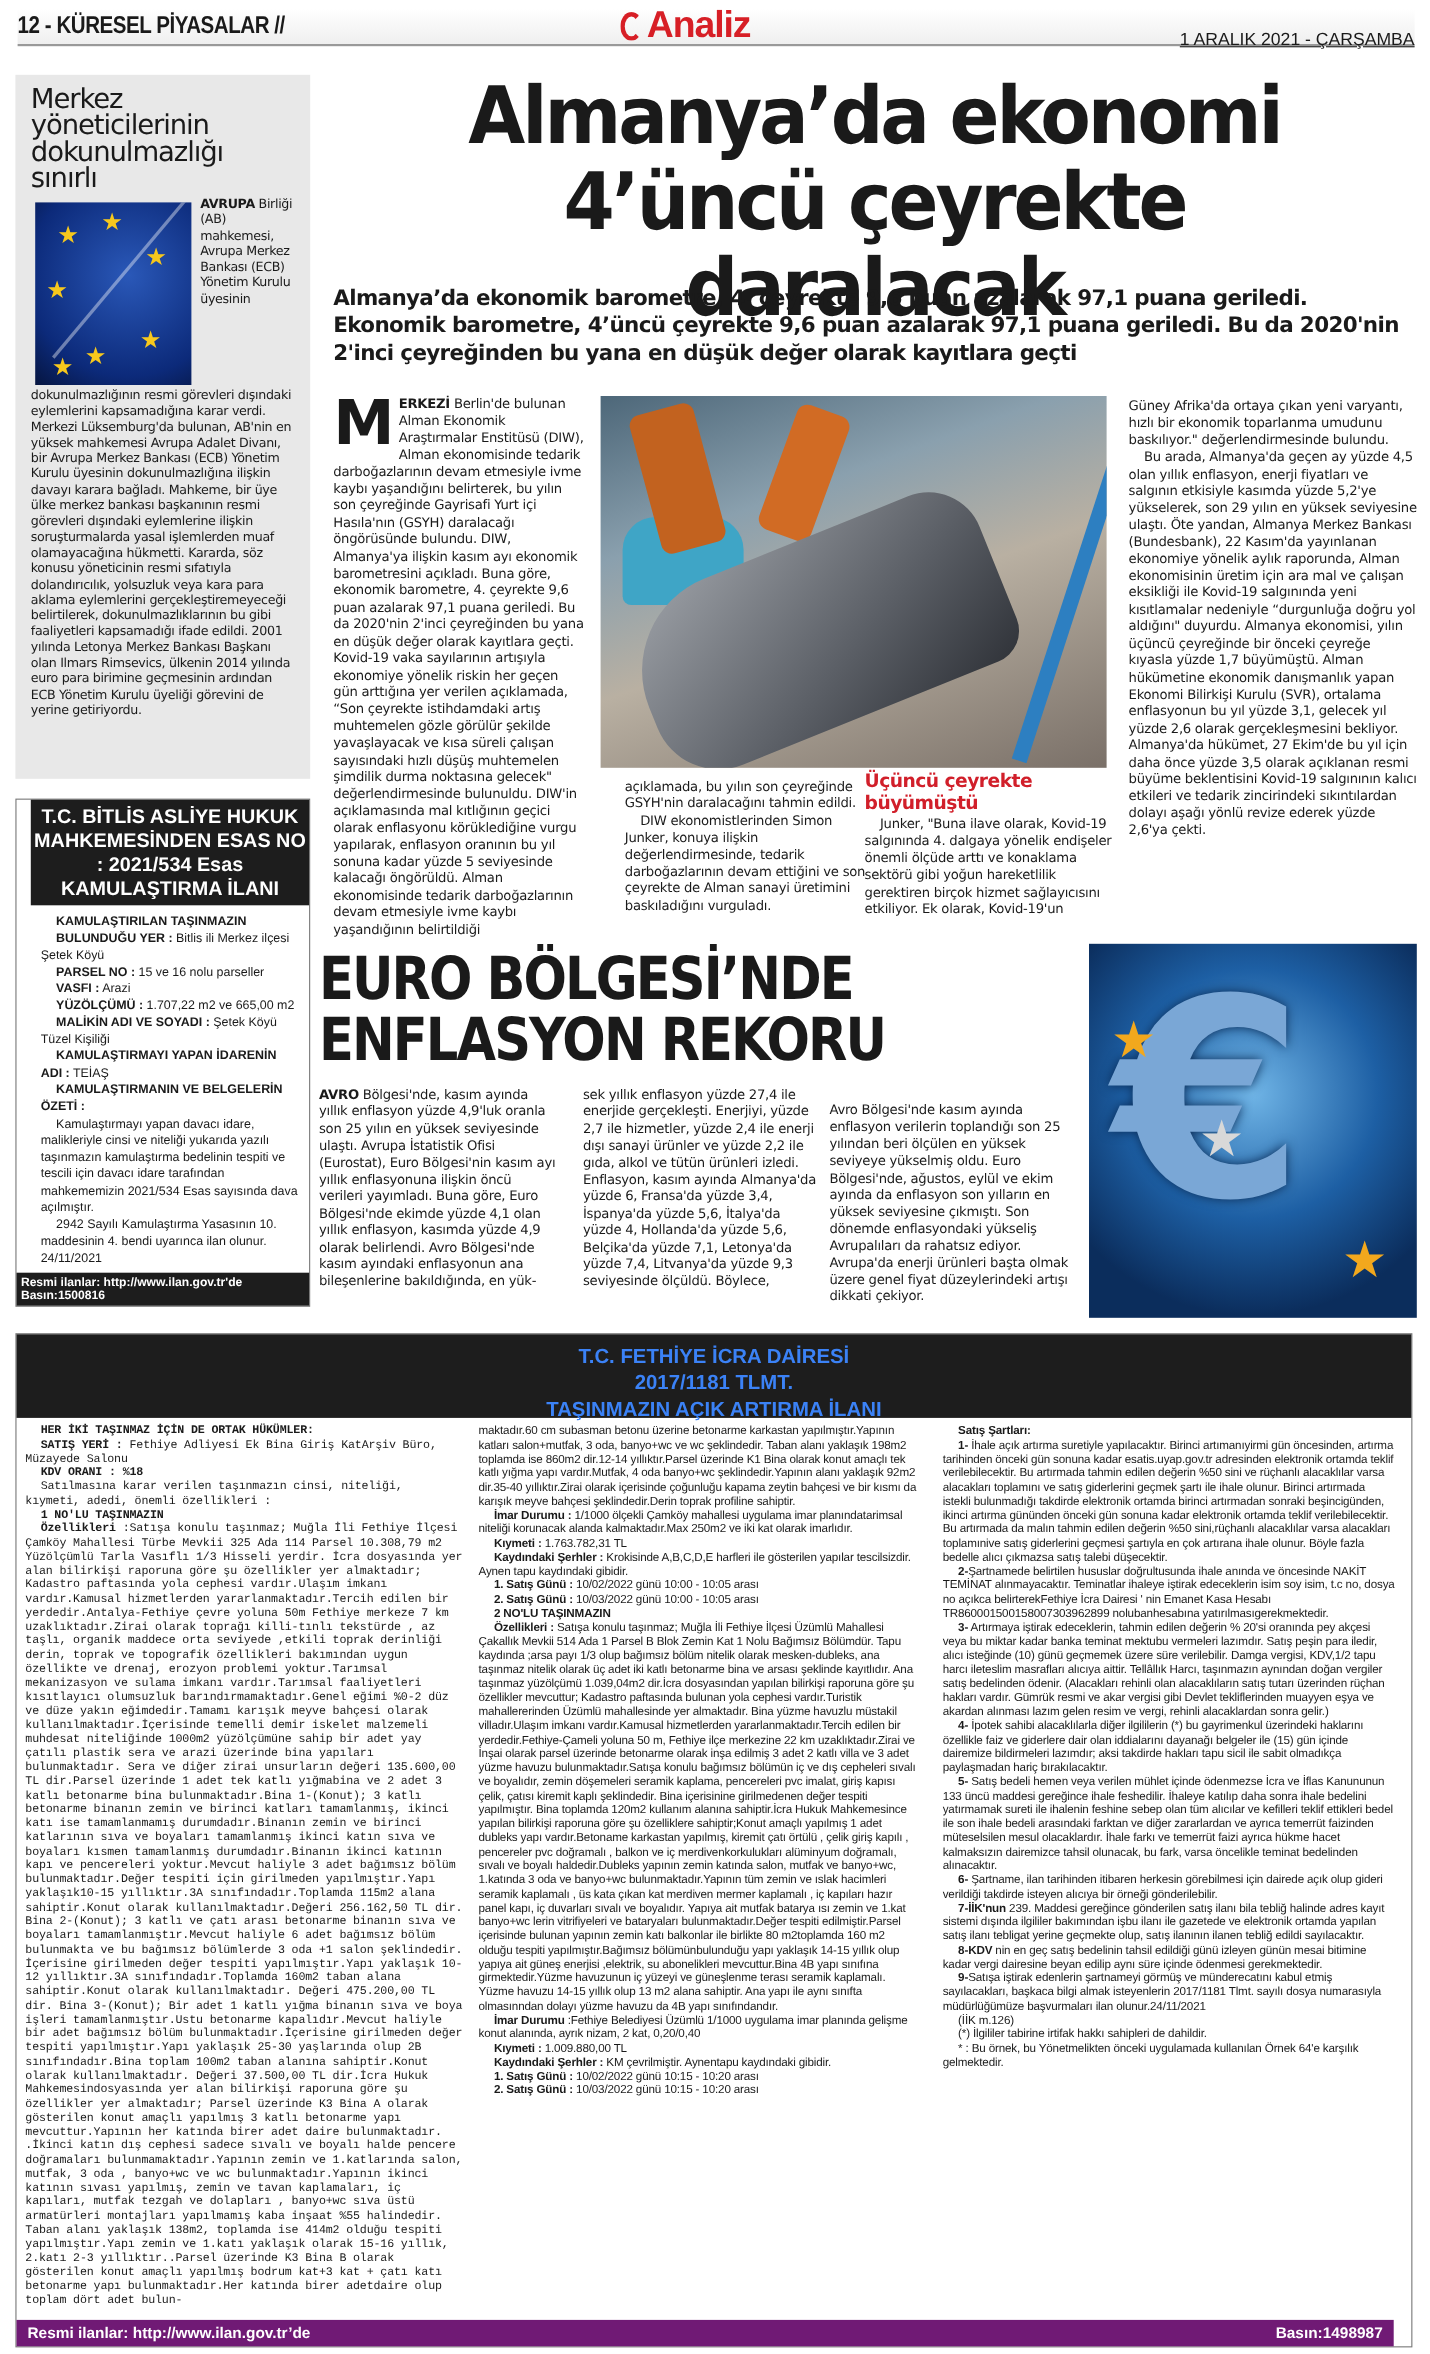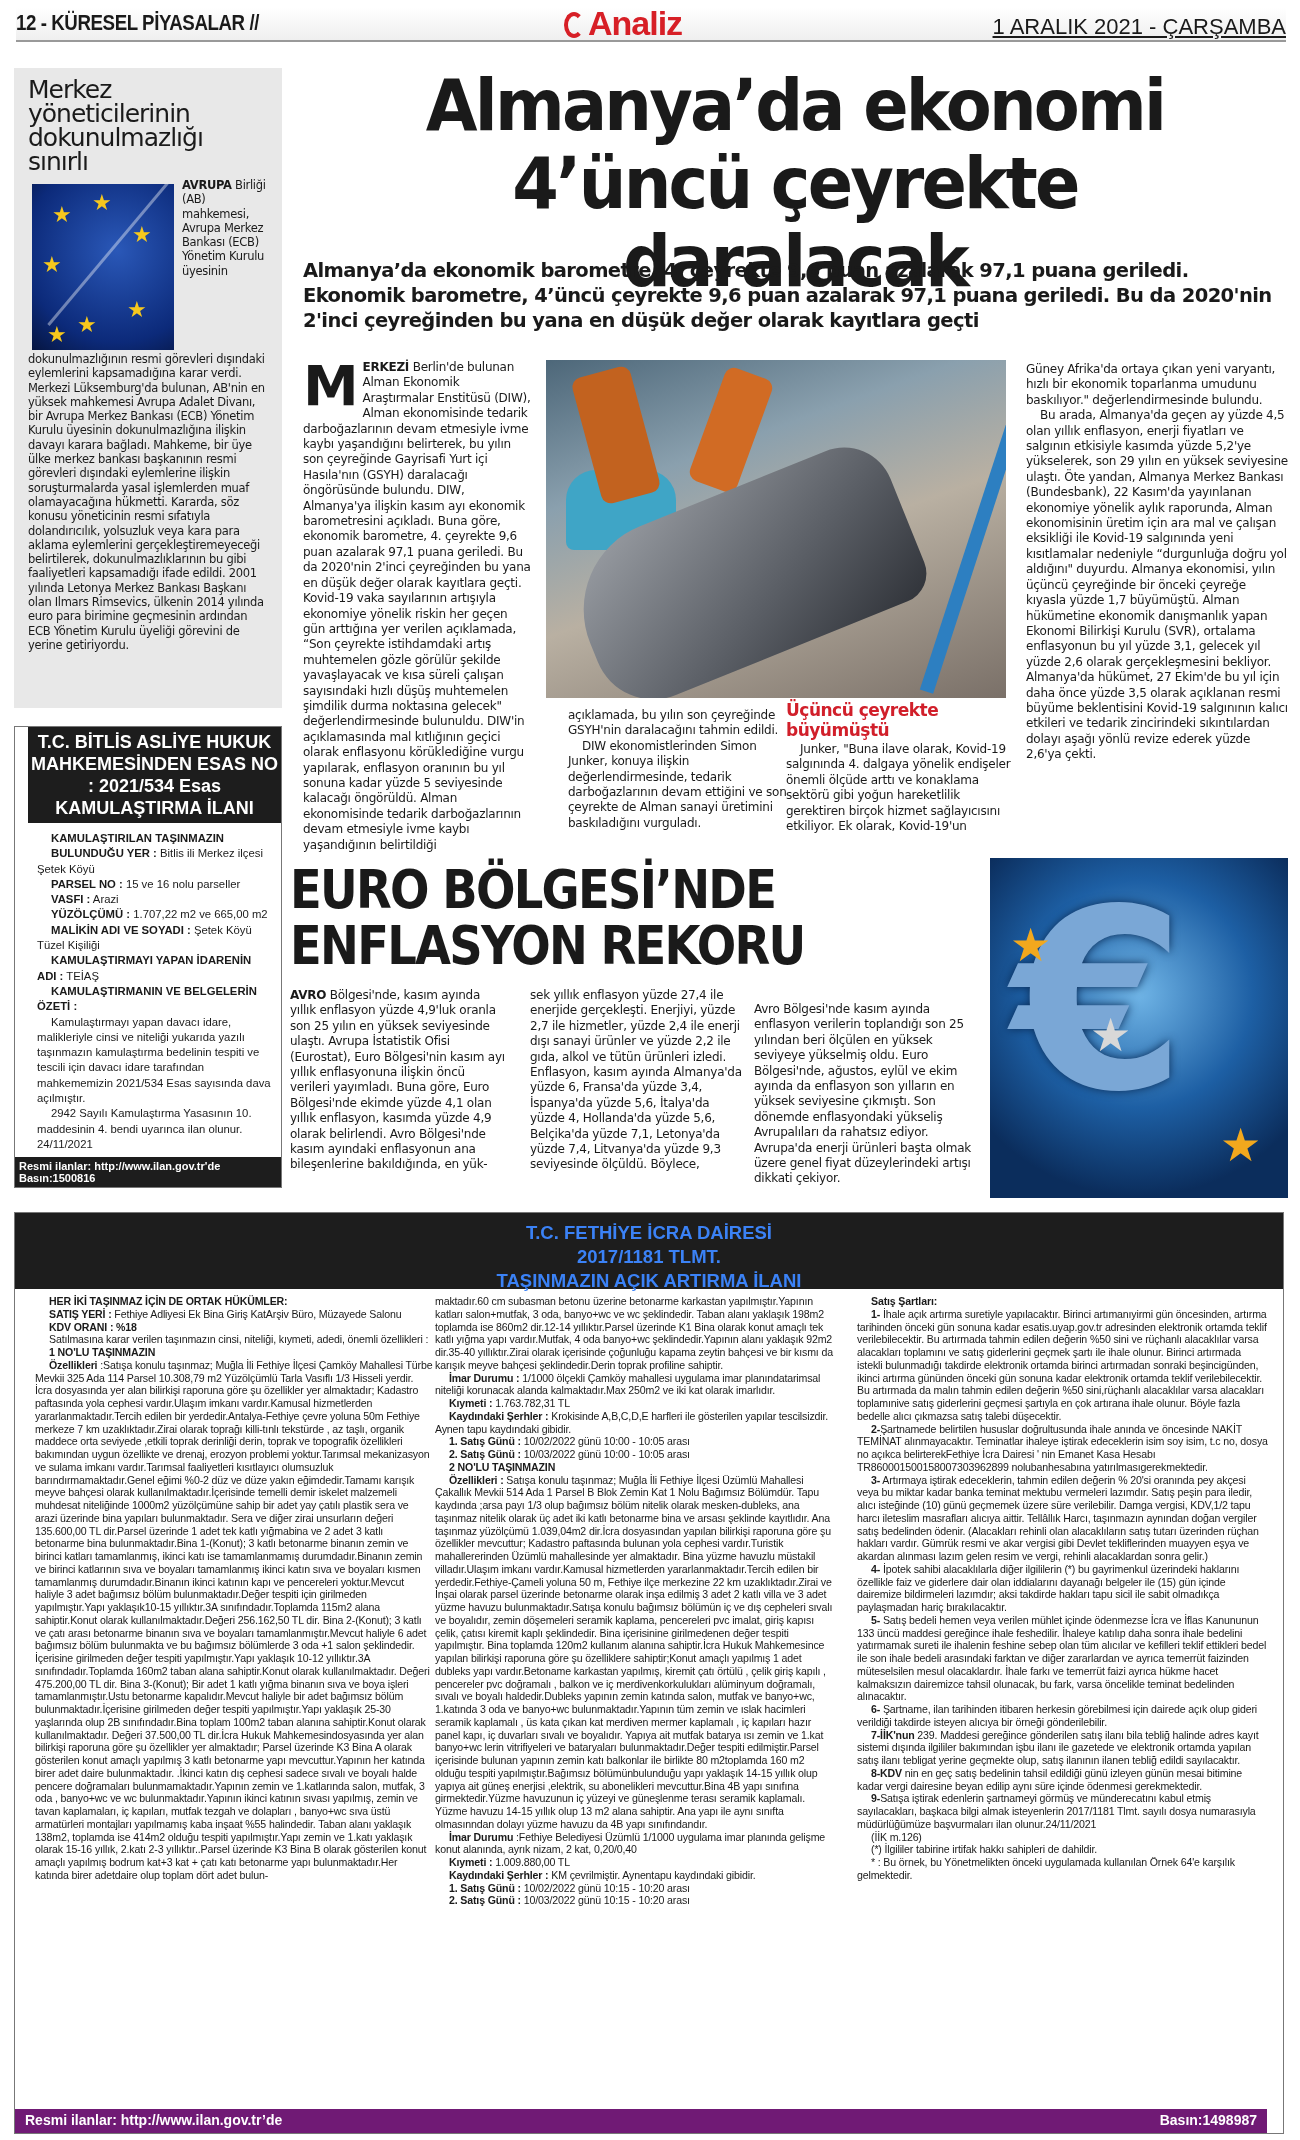--- a/index.html
+++ b/index.html
@@ -2,21 +2,21 @@
 <html><head>
 <meta charset="utf-8">
 <style>
   * { box-sizing: border-box; margin: 0; padding: 0; }
   body { width: 1300px; height: 2140px; background: #fff; font-family: "DejaVu Sans", sans-serif; color: #1a1a1a; position: relative; overflow: hidden; }
   .abs { position: absolute; }
   .header { top: 8px; left: 16px; width: 1270px; height: 34px; border-bottom: 2px solid #999; background: linear-gradient(#fff, #efefef); }
   .header .section { position: absolute; left: 0; top: 2px; font-family: "Liberation Sans", sans-serif; font-weight: bold; font-size: 22px; letter-spacing: -0.5px; transform: scaleX(0.85); transform-origin: left; }
   .header .logo { position: absolute; left: 548px; top: -4px; font-family: "Liberation Sans", sans-serif; font-weight: bold; font-size: 34px; color: #d71f26; letter-spacing: -1px; }
   .header .logo .swirl { display: inline-block; width: 20px; height: 26px; border-radius: 50%; border: 4px solid #d71f26; border-right-color: transparent; margin-right: 4px; vertical-align: -3px; }
-  .header .date { position: absolute; right: 0; top: 6px; font-family: "Liberation Sans", sans-serif; font-size: 22px; text-decoration: underline; margin-left: 32px; }
+  .header .date { position: absolute; right: 0; top: 20px; font-family: "Liberation Sans", sans-serif; font-size: 16px; text-decoration: underline; margin-left: 32px; }
 
   
   .side { left: 14px; top: 68px; width: 268px; height: 640px; background: #e8e8e8; padding: 10px 14px; }
   .side h2 { font-family: "DejaVu Sans", sans-serif; font-size: 25px; line-height: 24px; font-weight: normal; letter-spacing: -1px; margin-bottom: 4px; }
   .side p { font-size: 11.5px; line-height: 14.3px; letter-spacing: -0.3px; }
   .side b { font-weight: bold; }
   .flag { float: left; width: 142px; height: 166px; margin: 6px 8px 2px 4px; background: radial-gradient(circle at 60% 40%, #2a58b8, #0c2a7a 70%, #061540); position: relative; overflow: hidden; }
   .flag .star { position: absolute; color: #f7c81d; font-size: 22px; line-height: 1; }
   .flag .fold { position: absolute; left: -30px; top: 40px; width: 260px; height: 3px; background: rgba(255,255,255,0.4); transform: rotate(-50deg); }
 
@@ -52,21 +52,21 @@
   .euro .st { position: absolute; color: #f2a81d; font-size: 46px; }
   .e1 { left: 290px; top: 988px; width: 216px; }
   .e2 { left: 530px; top: 988px; width: 216px; }
   .e3 { left: 754px; top: 1002px; width: 230px; }
 
   
   .ad2 { left: 14px; top: 1212px; width: 1270px; height: 922px; border: 1px solid #777; font-family: "Liberation Sans", sans-serif; }
   .ad2 .title { background: #1d1d1d; color: #3b82f6; text-align: center; font-weight: bold; font-size: 18.5px; line-height: 24px; padding: 8px 0; height: 76px; }
   .ad2 .cols { position: absolute; top: 82px; left: 0; right: 0; bottom: 26px; }
   .ad2 .acol { position: absolute; top: 0; font-size: 10.6px; line-height: 12.75px; letter-spacing: -0.15px; }
-  .ad2 .a1 { left: 20px; width: 398px; }
+  .ad2 .a1 { left: 8px; width: 398px; font-family: Liberation Mono, monospace; }
   .ad2 .a2 { left: 420px; width: 402px; }
   .ad2 .a3 { left: 842px; width: 412px; }
   .ad2 .acol b { font-weight: bold; }
   .ad2 .foot { position: absolute; bottom: 0; left: 0; right: 16px; height: 24px; background: #701a75; color: #fff; font-weight: bold; font-size: 14px; padding: 3px 10px; }
   .ad2 .foot .r { position: absolute; right: 10px; top: 3px; }
 </style>
 </head>
 <body>
 
 <div class="abs header">

